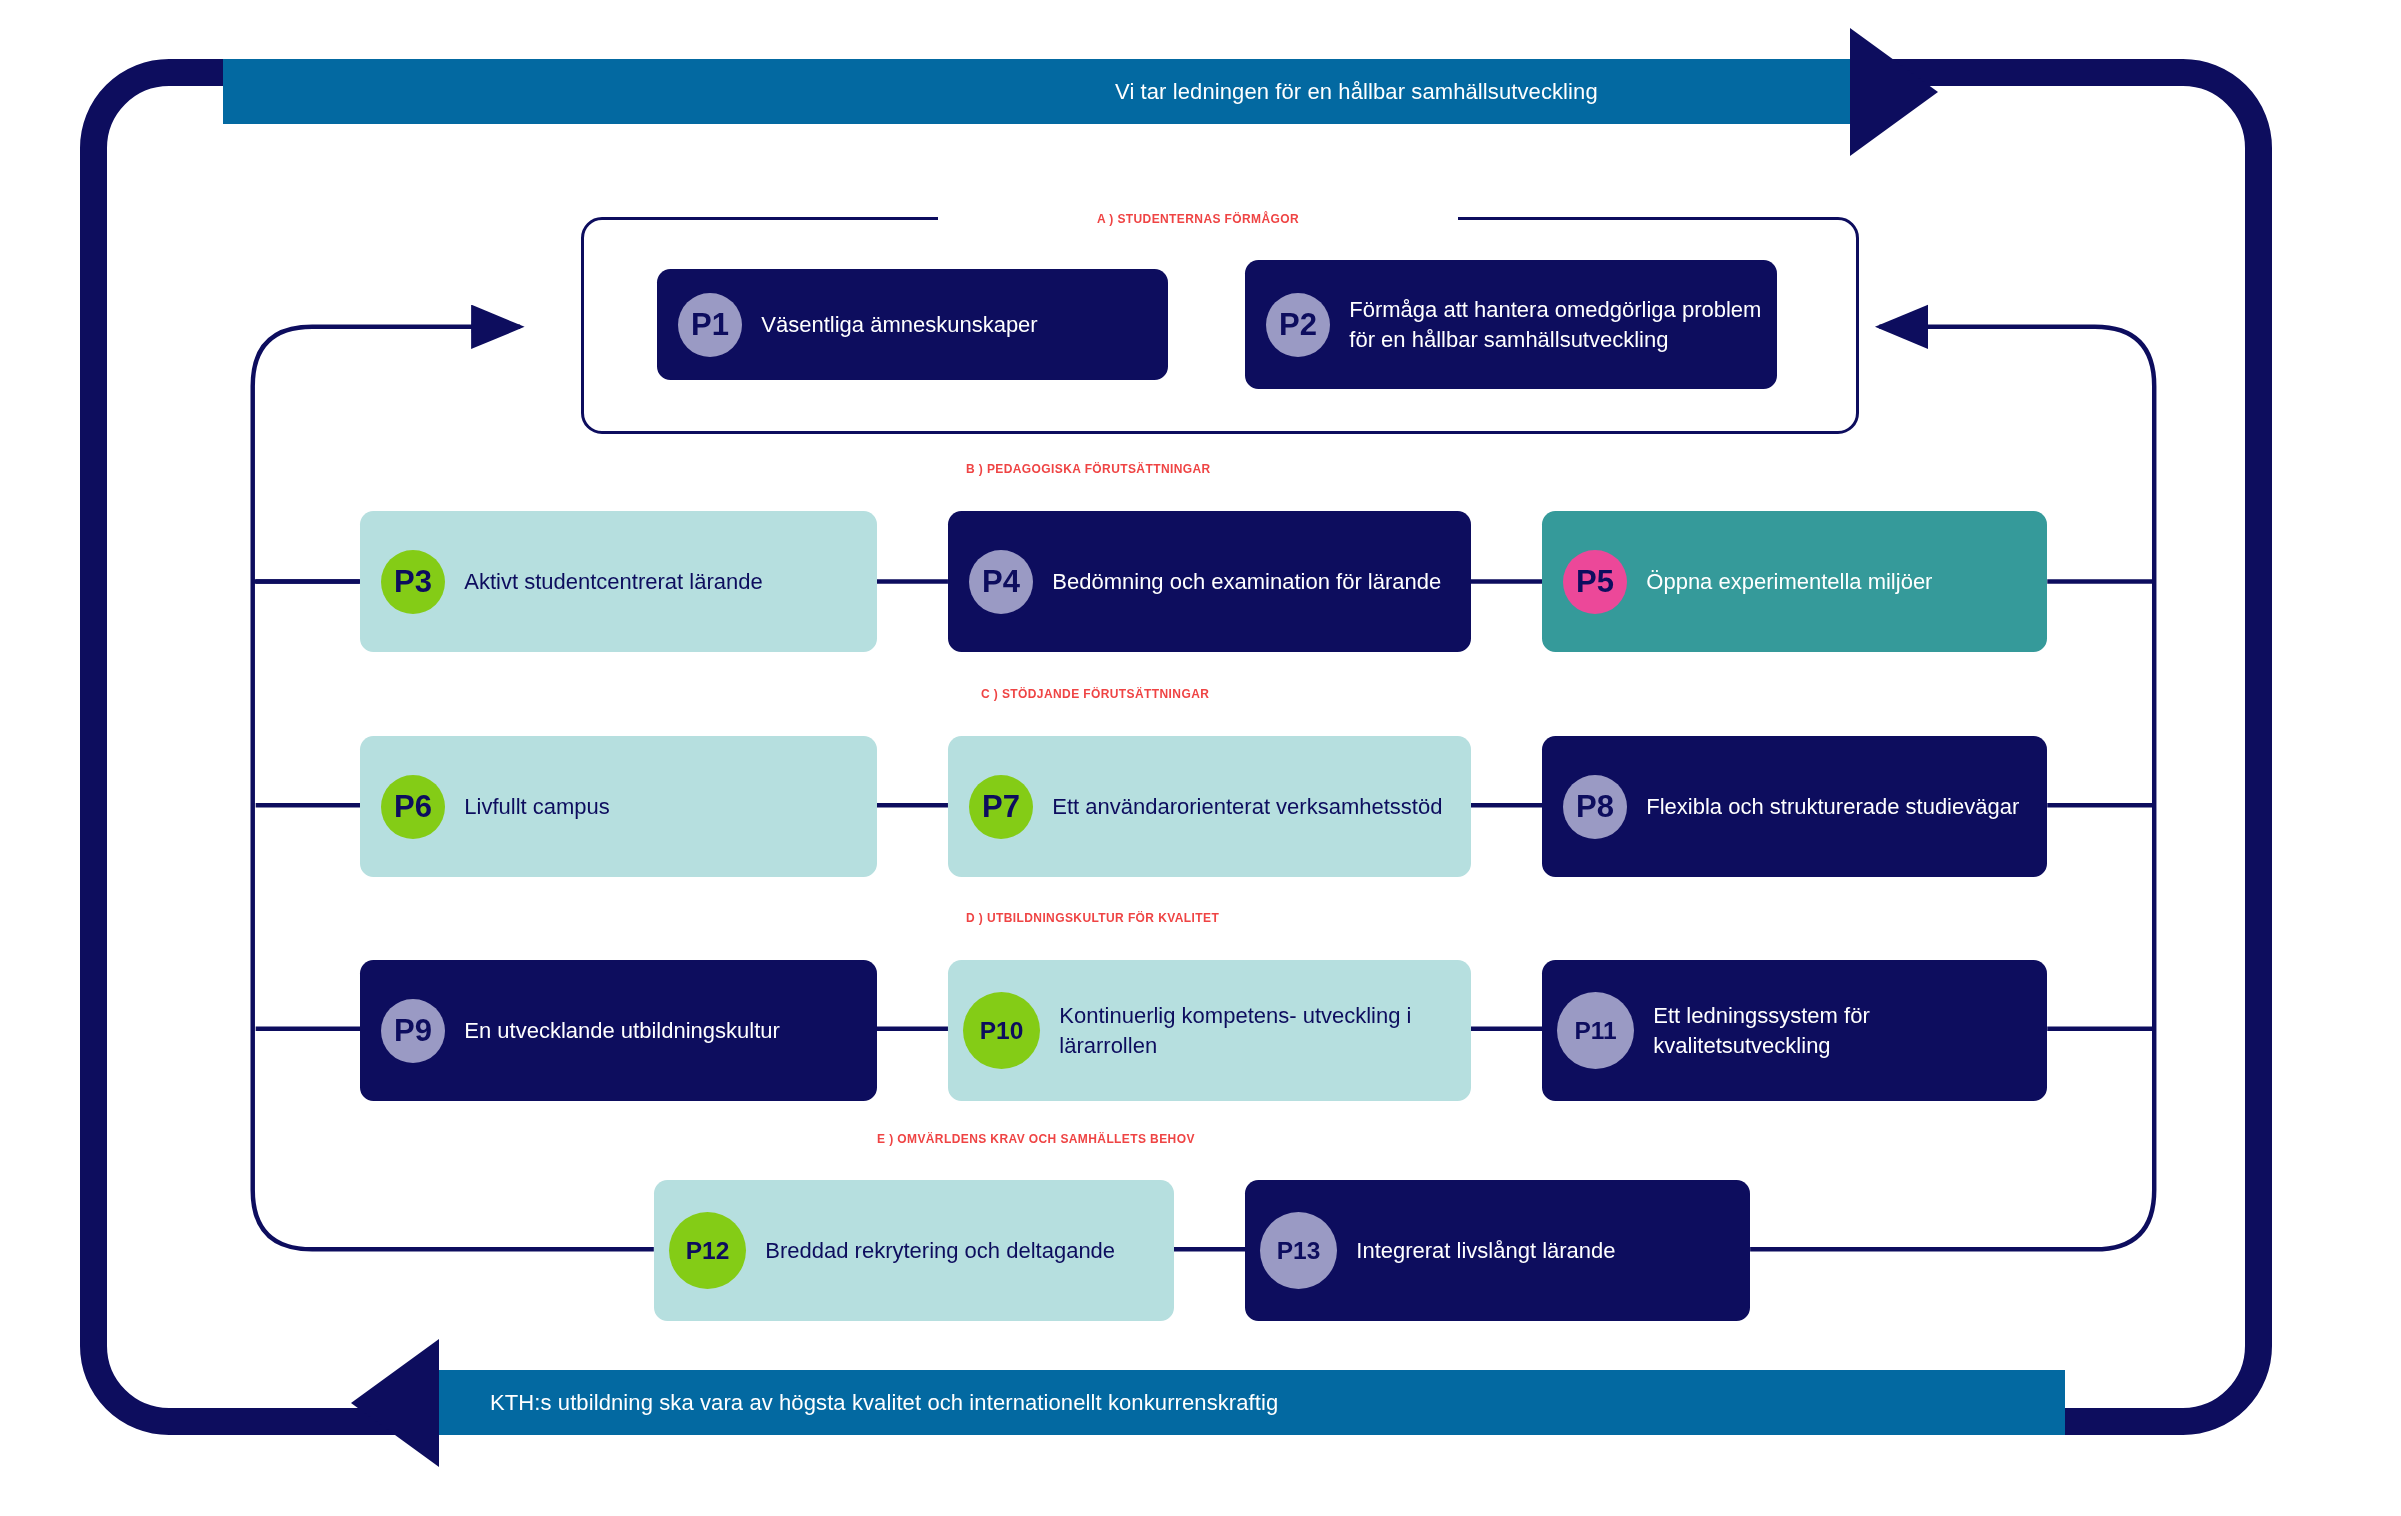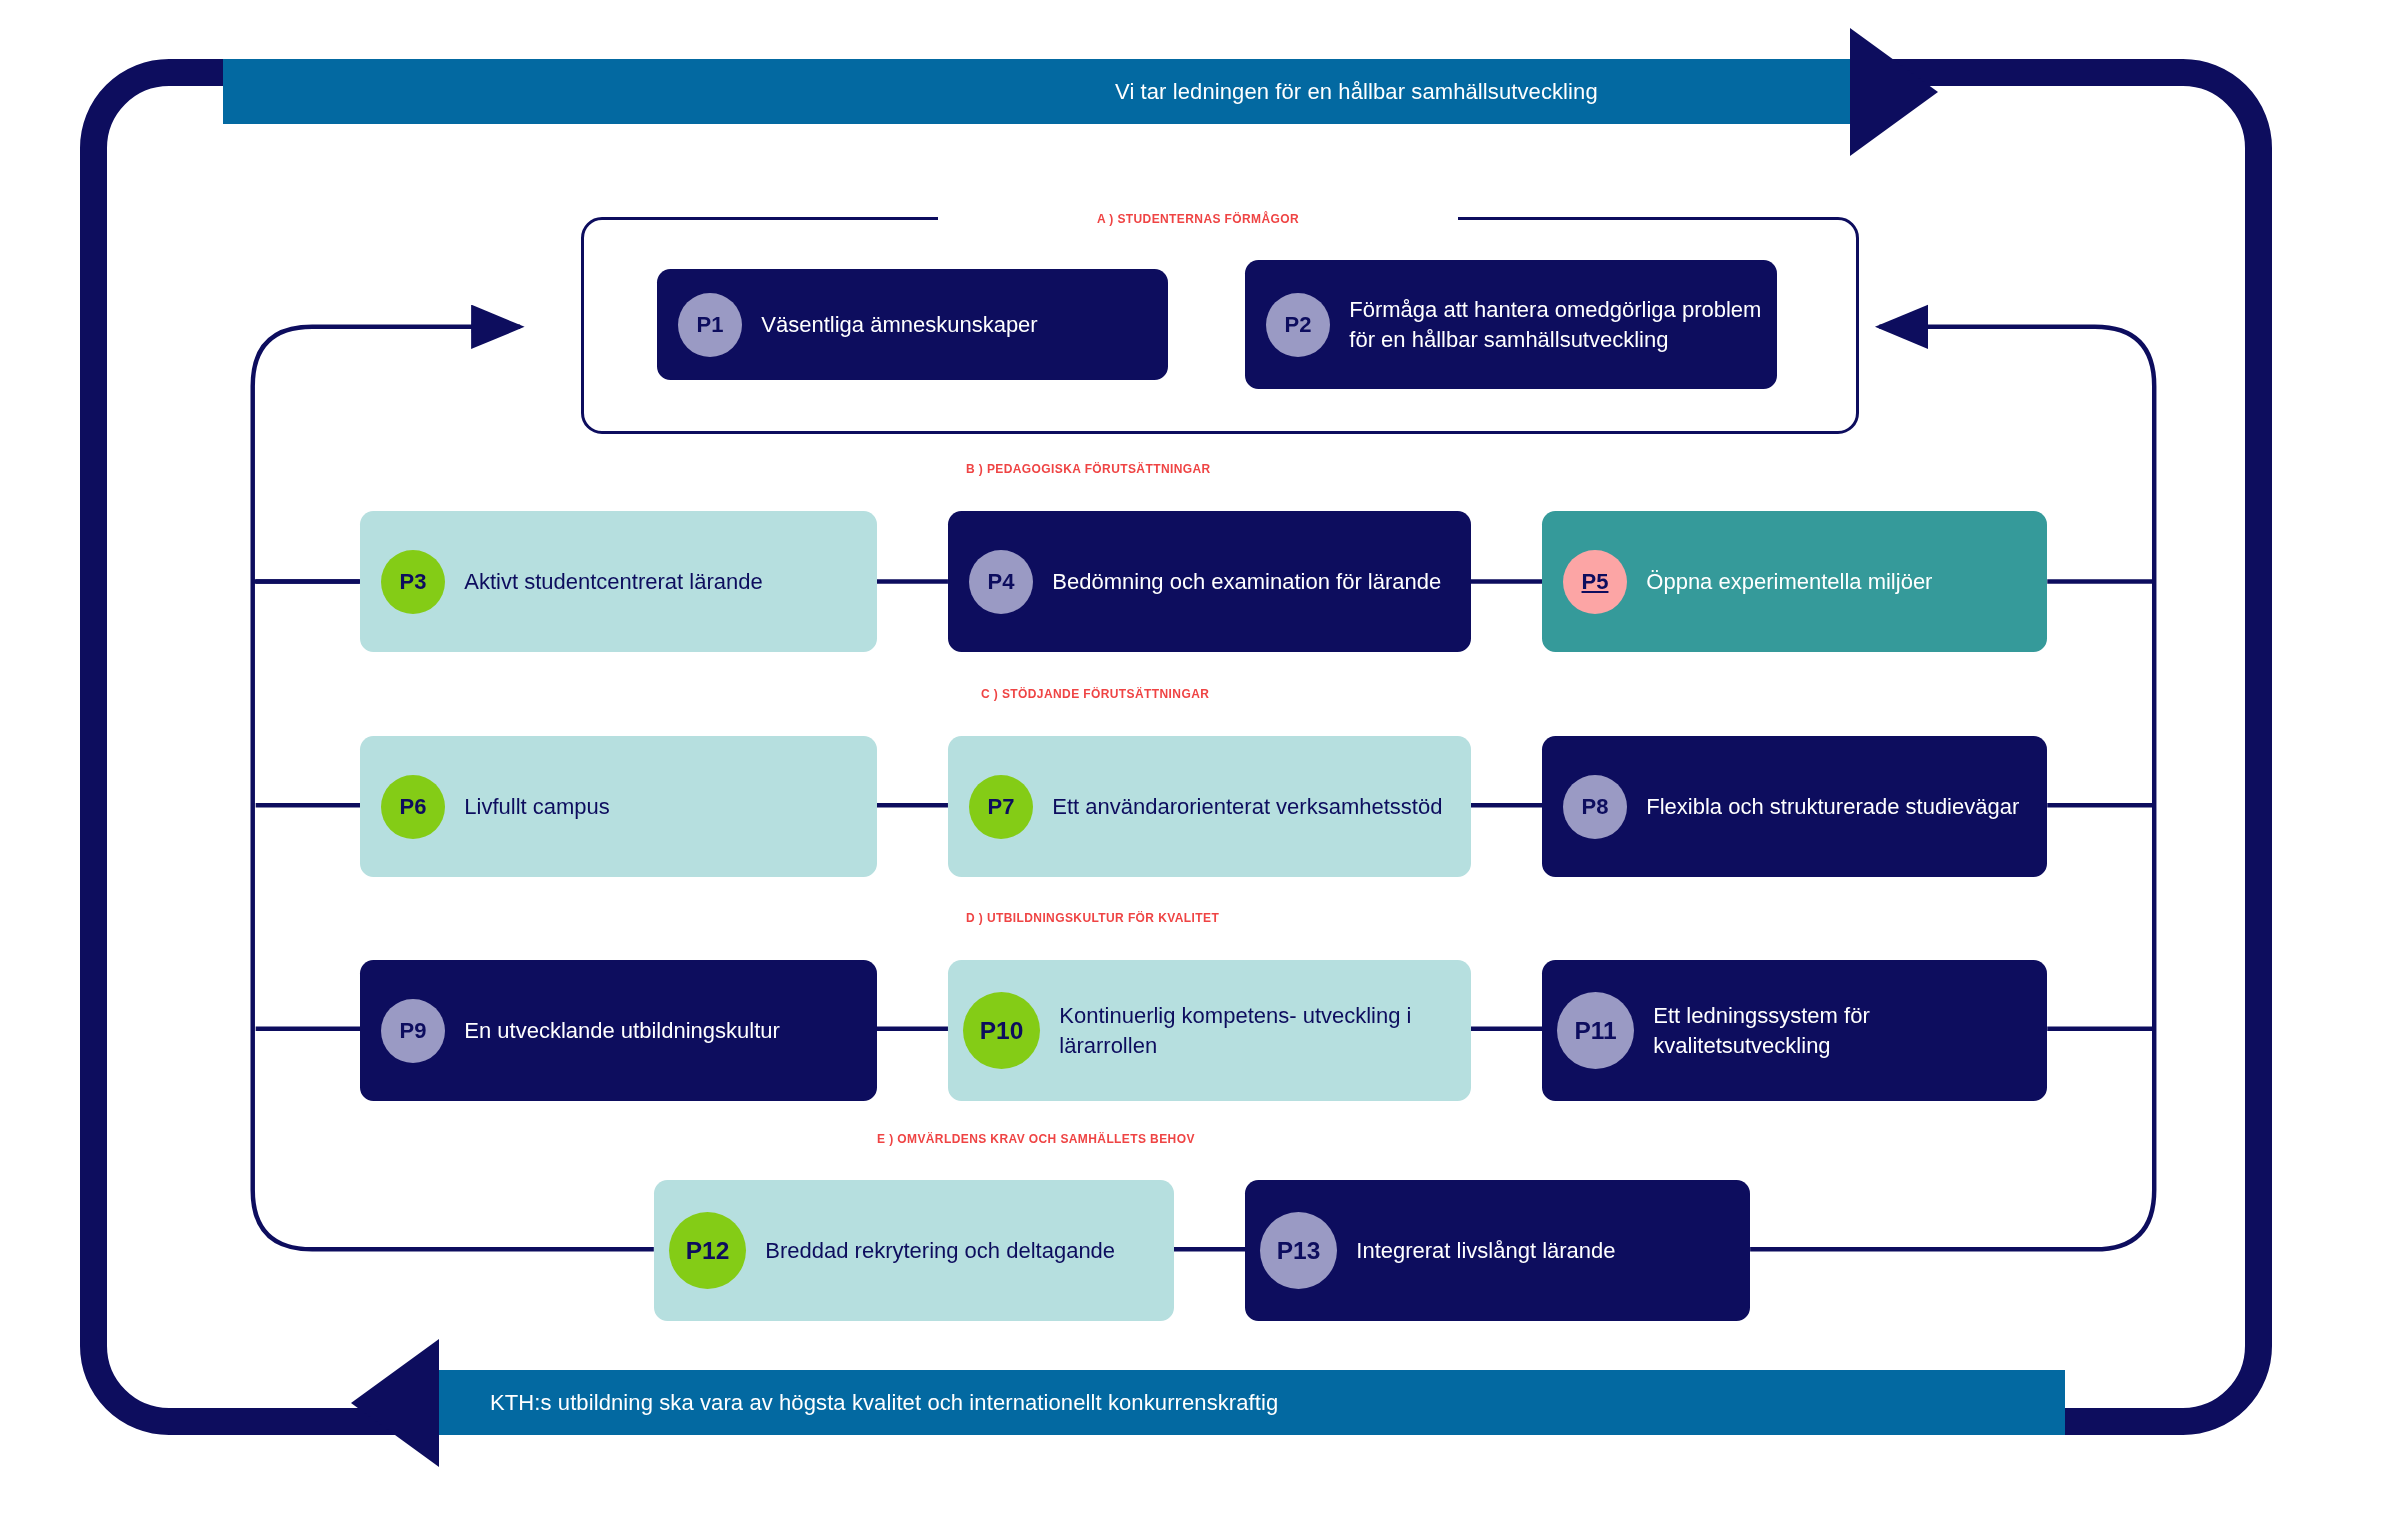--- a/index.html
+++ b/index.html
@@ -70,26 +70,26 @@
   .card{
     position:absolute;border-radius:13.4px;box-sizing:border-box;
     display:flex;align-items:center;z-index:3;
   }
   .card.dark{background:#0d0d5e;}
   .card.light{background:#b6dfdf;}
   .card.teal {background:#359a9a;}
 
   .badge{
     flex:0 0 auto;border-radius:50%;display:flex;align-items:center;justify-content:center;
-    width:64px;height:64px;margin-left:21px;font-weight:700;font-size:22px;color:#0d0d5e;
+    width:64px;height:64px;margin-left:21px;font-weight:700;font-size:31px;color:#0d0d5e;
   }
   .badge.wide{width:77px;height:77px;font-size:24.5px;margin-left:15px;}
   .card.dark  .badge{background:#9a9ac4;}
   .card.light .badge{background:#84cc16;}
-  .card.teal  .badge{background:#fca5a5;text-decoration:underline;}
+  .card.teal  .badge{background:#ec4899;}
 
   .card-label{
     margin-left:19.3px;margin-right:15px;font-size:22px;line-height:1.35;font-weight:400;
   }
   .card.dark .card-label{color:#ffffff;}
   .card.light .card-label{color:#0d0d5e;}
   .card.teal .card-label{color:#ffffff;}
 </style>
 </head>
 <body>

